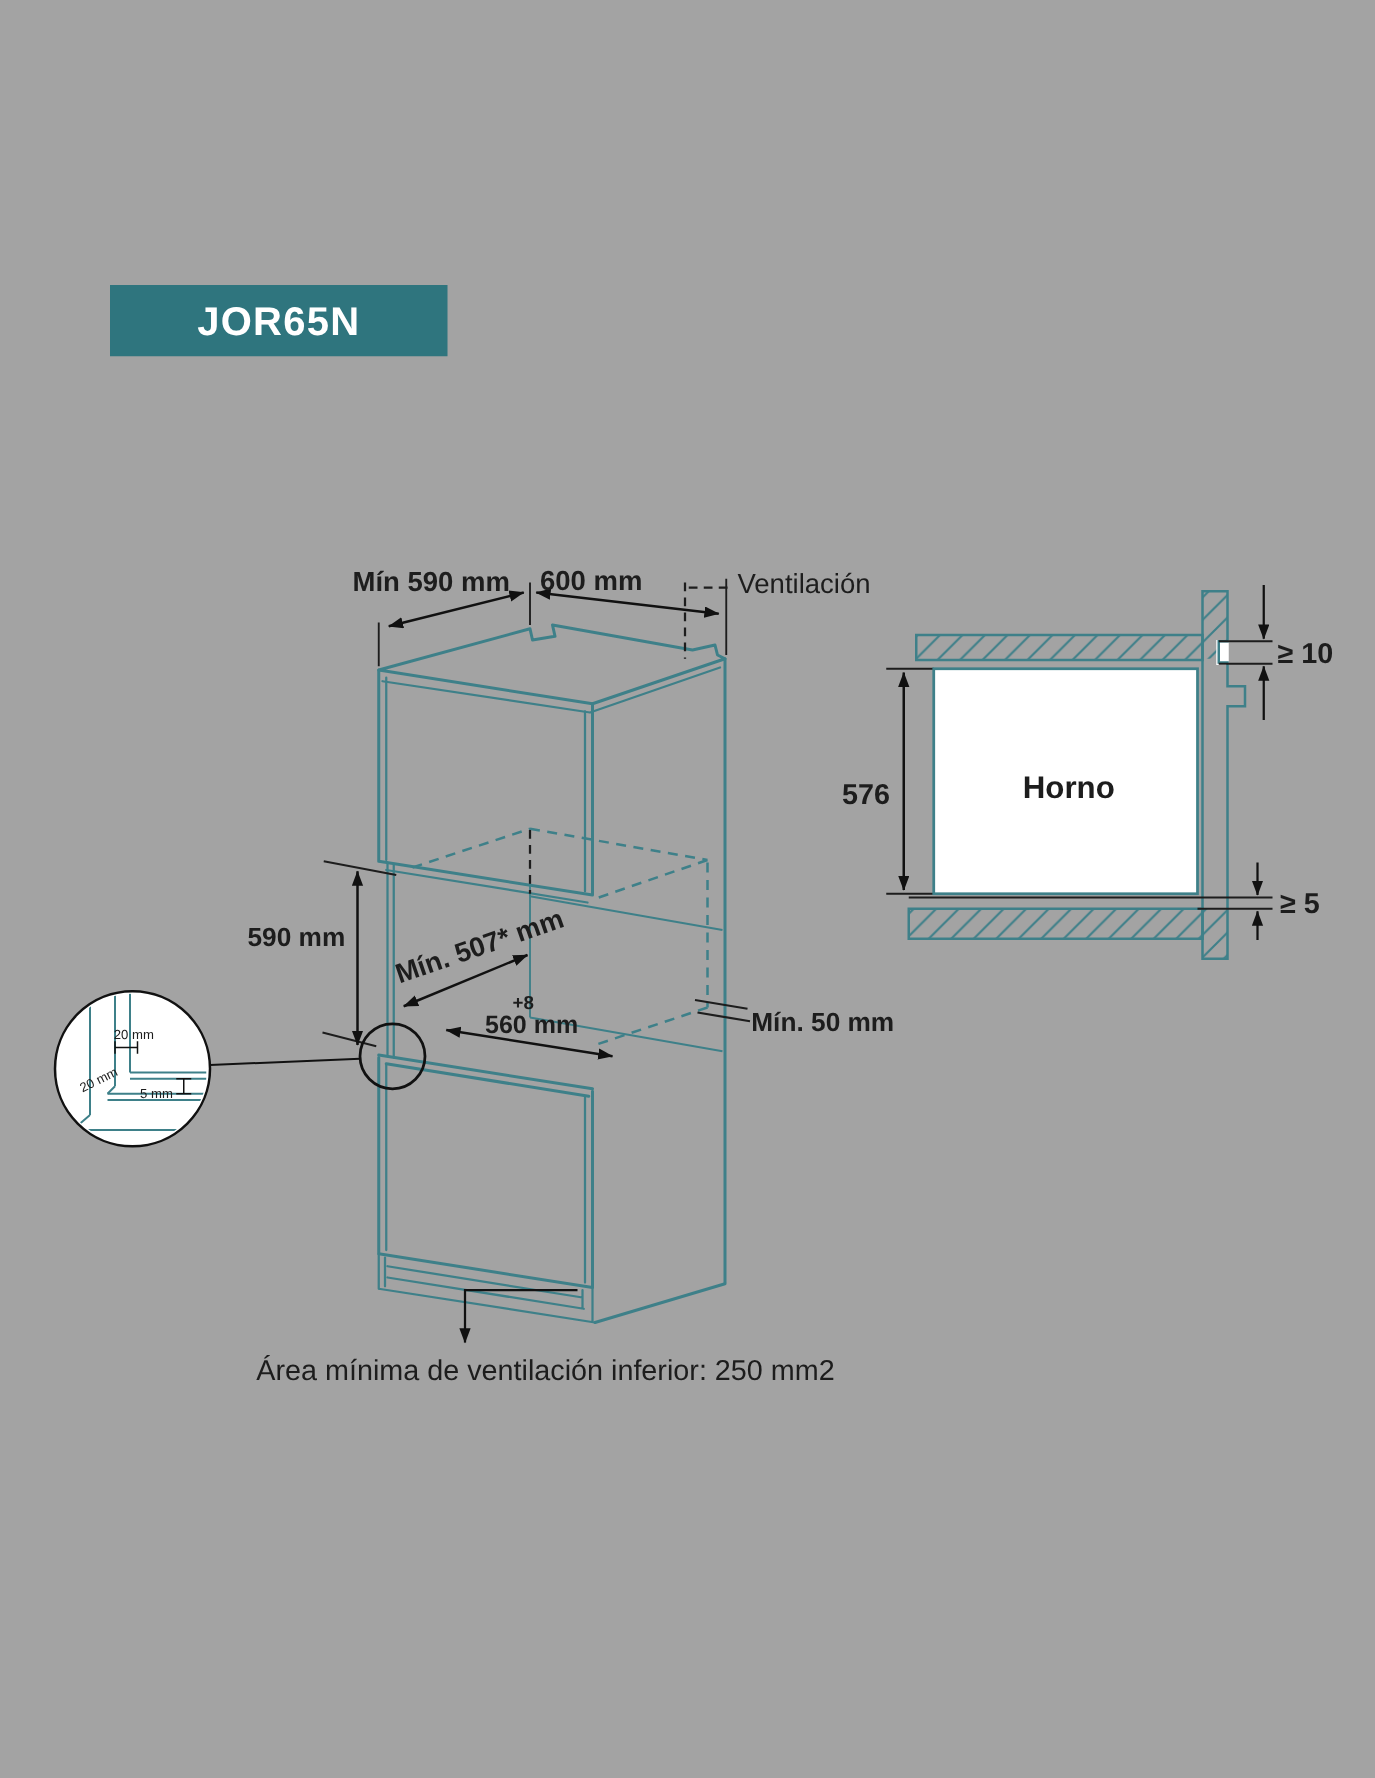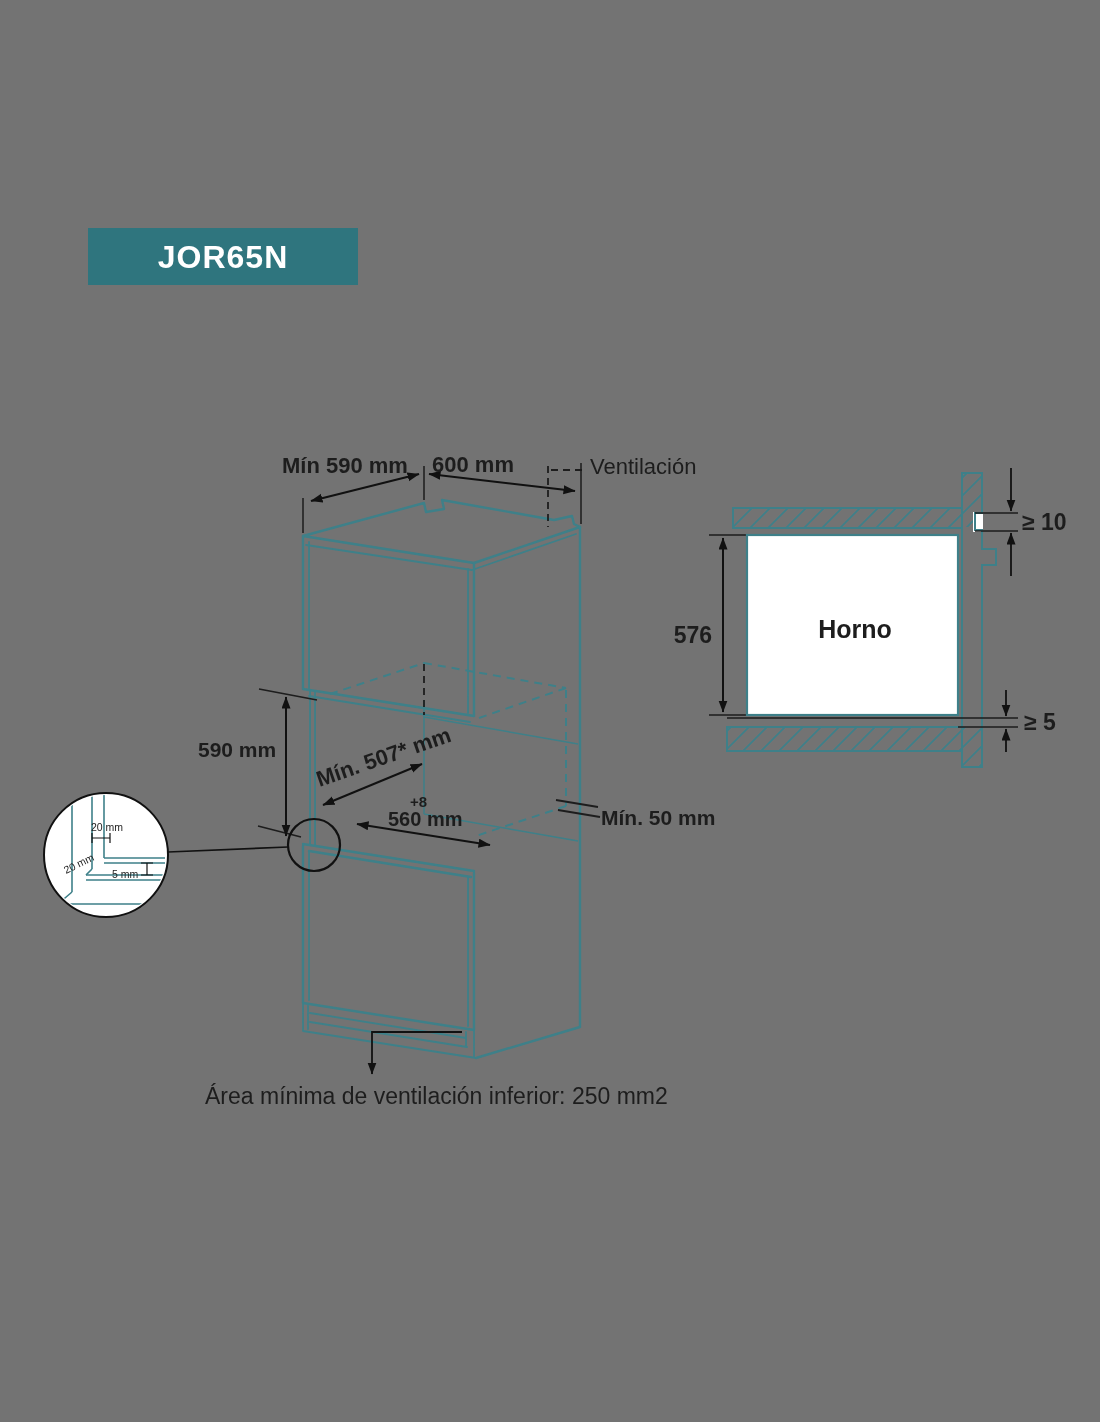--- a/index.html
+++ b/index.html
@@ -1,16 +1,16 @@
 <!DOCTYPE html>
 <html><head>
 <meta charset="utf-8">
 <style>
   html,body{margin:0;padding:0;background:#ffffff;}
-  .page{position:relative;width:1100px;height:1422px;background:#737373;overflow:hidden;}
+  .page{position:relative;width:1100px;height:1422px;background:#a3a3a3;overflow:hidden;}
   svg{display:block;}
   svg text{font-family:"Liberation Sans","DejaVu Sans",sans-serif;fill:#1d1d1d;}
   .tb{font-weight:700;}
   .tr{font-weight:400;}
   .tsb{font-weight:700;}
   .badge-text{fill:#ffffff;font-weight:700;letter-spacing:1px;}
 </style>
 </head>
 <body>
 

